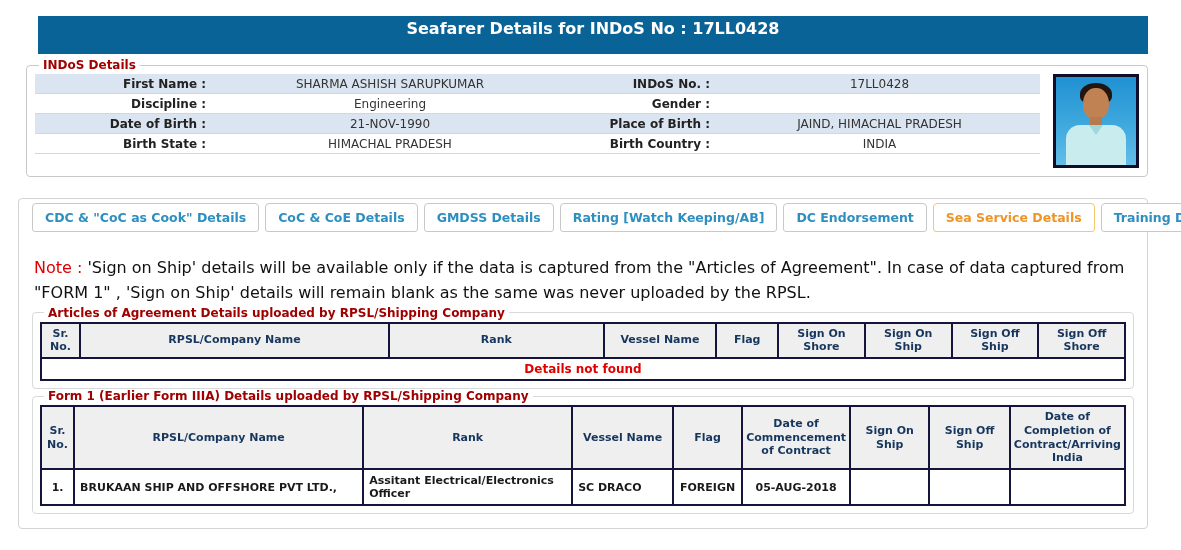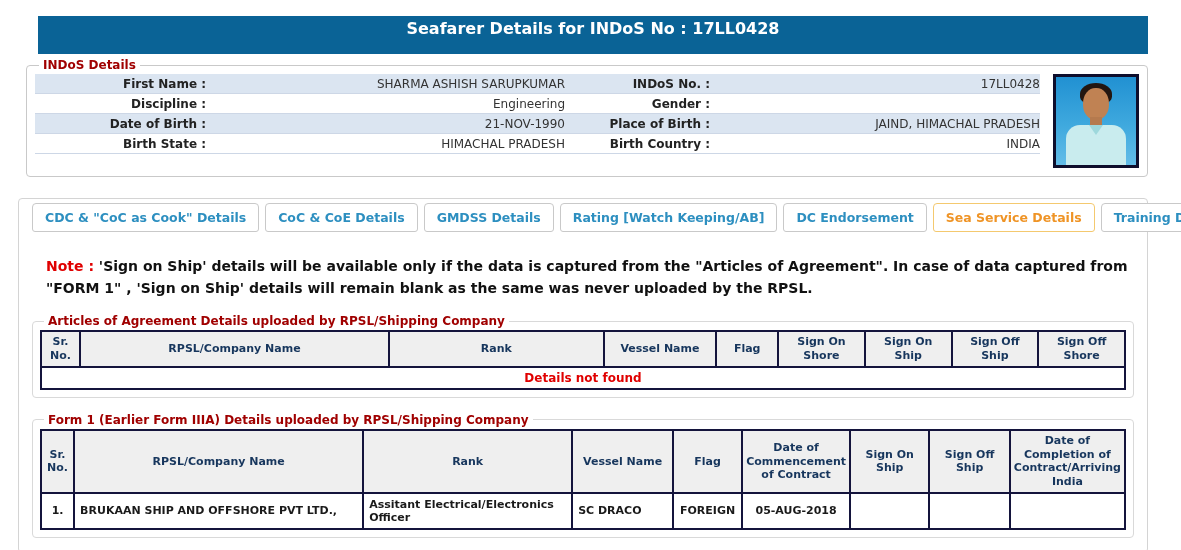--- a/index.html
+++ b/index.html
@@ -38,21 +38,21 @@
   .indos-body{display:flex;align-items:flex-start;}
   .detail-rows{flex:1;margin-top:2px;}
   .detail-row{
     display:grid;grid-template-columns:178px 352px 152px 1fr;
     align-items:center;height:20px;border-bottom:1px solid #cdd7e6;
     font-size:12px;
   }
   .detail-row:nth-child(odd){background:var(--row-alt);}
   .detail-row:nth-child(even){background:#fff;}
   .f-label{font-weight:bold;text-align:right;padding-right:7px;color:#222;padding-left:28px;}
-  .f-value{text-align:right;color:#333;padding-left:2px;white-space:nowrap;overflow:hidden;}
+  .f-value{text-align:center;color:#333;padding-left:2px;white-space:nowrap;overflow:hidden;}
   
   .photo{
     width:86px;height:94px;border:3px solid #0e0e2c;margin-left:13px;margin-top:2px;
     position:relative;overflow:hidden;flex-shrink:0;
     background:linear-gradient(180deg,#2191d2 0%,#3fa9de 55%,#63bde8 100%);
   }
   .photo .hair{position:absolute;left:24px;top:6px;width:32px;height:22px;border-radius:50% 50% 40% 40%;background:#231610;}
   .photo .face{position:absolute;left:27px;top:11px;width:26px;height:32px;border-radius:48%;background:#c08253;}
   .photo .neck{position:absolute;left:34px;top:40px;width:12px;height:12px;background:#b57a4e;}
   .photo .shirt{position:absolute;left:10px;top:48px;width:60px;height:46px;border-radius:14px 14px 0 0;background:#c9ecee;}
@@ -64,25 +64,25 @@
   }
   .tab-bar{display:flex;gap:6px;flex-wrap:nowrap;}
   .tab{
     border:1px solid #c9c9c9;border-radius:4px 4px 3px 3px;background:#fff;
     color:var(--accent-blue);font-size:12.5px;font-weight:bold;
     padding:6px 12px 6px 12px;white-space:nowrap;cursor:pointer;
   }
   .tab.active{color:var(--active-orange);border-color:var(--active-orange-border);}
   
   .note{
-    margin:24px 2px 0 14px;font-size:14px;font-weight:bold;line-height:1.55;color:#111;
+    margin:24px 2px 0 2px;font-size:16px;font-weight:normal;line-height:1.55;color:#111;
   }
   .note .note-label{color:var(--error-red);}
   
-  .table-fieldset{margin-top:15px;padding:2px 7px 7px 7px;border-color:#d9d9d9;}
+  .table-fieldset{padding:2px 7px 7px 7px;border-color:#d9d9d9;}
   table{width:100%;border-collapse:collapse;border:2px solid var(--table-border);}
   th{
     border:2px solid var(--table-border);background:#efefef;color:#17365d;
     font-size:11px;font-weight:bold;text-align:center;padding:3px 3px;line-height:1.25;
   }
   td{
     border:2px solid var(--table-border);font-size:11px;font-weight:bold;color:#1a1a1a;
     padding:4px 5px;height:14px;
   }
   td.center{text-align:center;}

